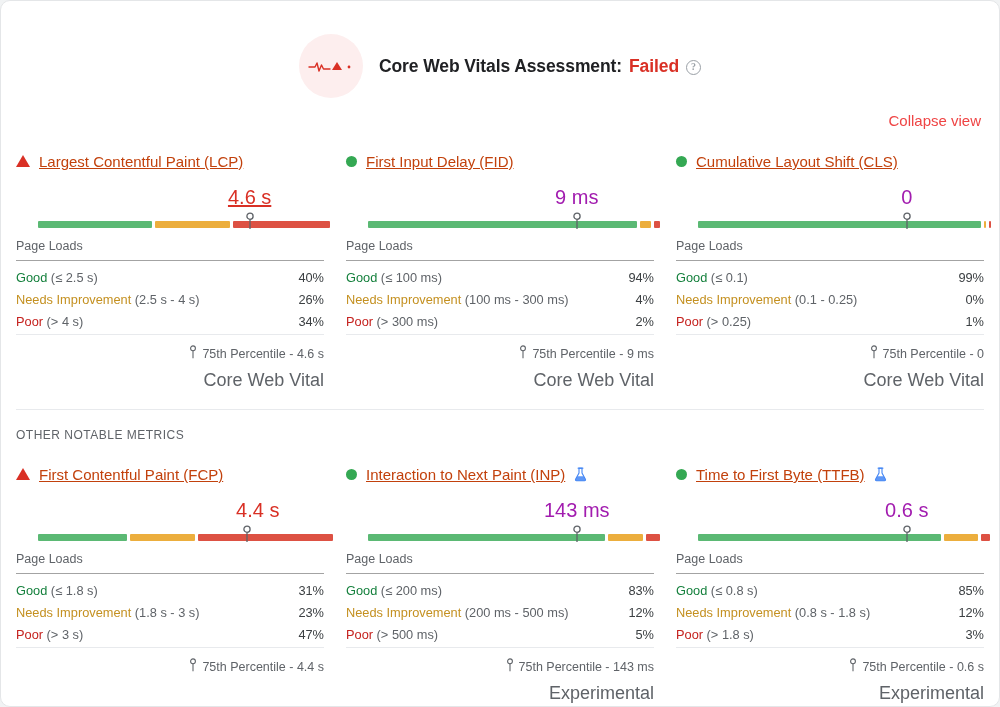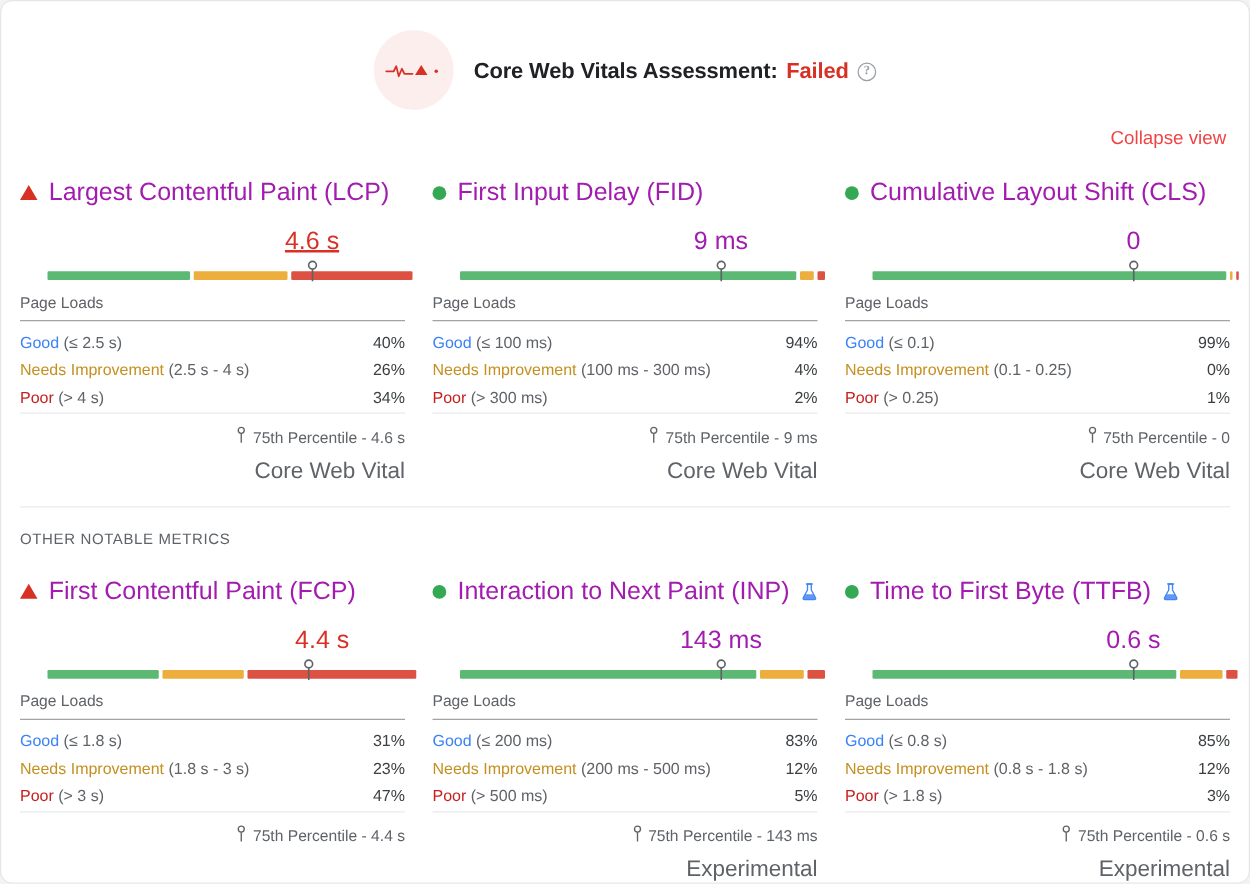--- a/index.html
+++ b/index.html
@@ -16,21 +16,21 @@
     border: 1px solid #e4e6e8;
     border-radius: 10px;
   }
 
   
   .assess-header {
     display: flex;
     align-items: center;
     justify-content: center;
     gap: 16px;
-    padding-top: 23px;
+    padding-top: 33px;
   }
   .pulse-badge {
     width: 64px; height: 64px;
     border-radius: 50%;
     background: #fdeeee;
     display: flex; align-items: center; justify-content: center;
     flex: none;
   }
   .assess-title {
     font-size: 17.5px;
@@ -88,22 +88,23 @@
     border-bottom: 12px solid #d93025;
     position: relative; top: -1px;
   }
   .status-dot {
     width: 11px; height: 11px; flex: none;
     border-radius: 50%;
     background: #0cce6b;
     background: #34a853;
   }
   .metric-name {
-    font-size: 20px;
-    color: #a21caf;
+    font-size: 15px;
+    color: #c2410c;
+    text-decoration: underline;
     cursor: pointer;
     white-space: nowrap;
   }
   .flask-icon { flex: none; display: inline-flex; }
 
   
   .value-row {
     height: 26px;
     position: relative;
     margin-bottom: 2px;
@@ -153,21 +154,21 @@
 
   
   .bucket-list { padding: 5px 0 2px 0; }
   .bucket {
     display: flex;
     align-items: baseline;
     justify-content: space-between;
     font-size: 12.8px;
     padding: 3.5px 0;
   }
-  .bucket .label-good { color: #3b82f6; }
+  .bucket .label-good { color: #15803d; }
   .bucket .label-avg  { color: #b06000; color: #c49020; }
   .bucket .label-poor { color: #c5221f; }
   .bucket .range { color: #5f6368; }
   .bucket .pct { color: #3c4043; white-space: nowrap; }
 
   .card-footer { padding-top: 7px; border-top: 1px solid #e8eaed; }
   .pctile-row {
     display: flex; align-items: center; justify-content: flex-end;
     gap: 5px;
     font-size: 12.5px;

